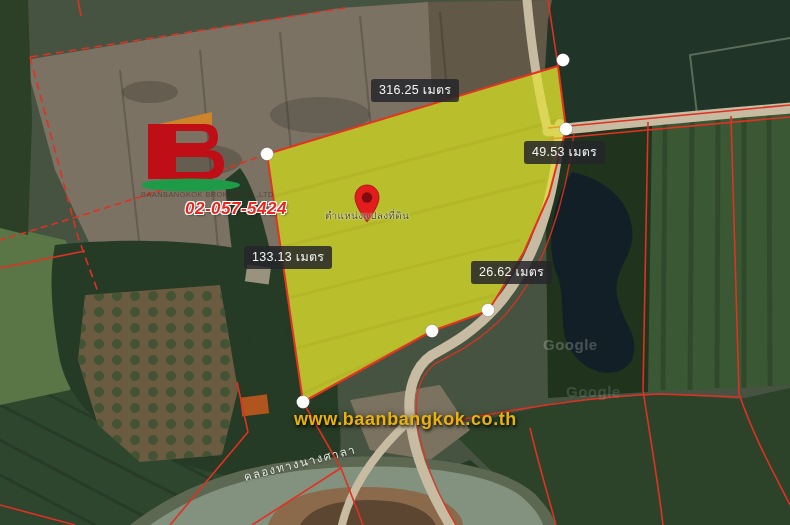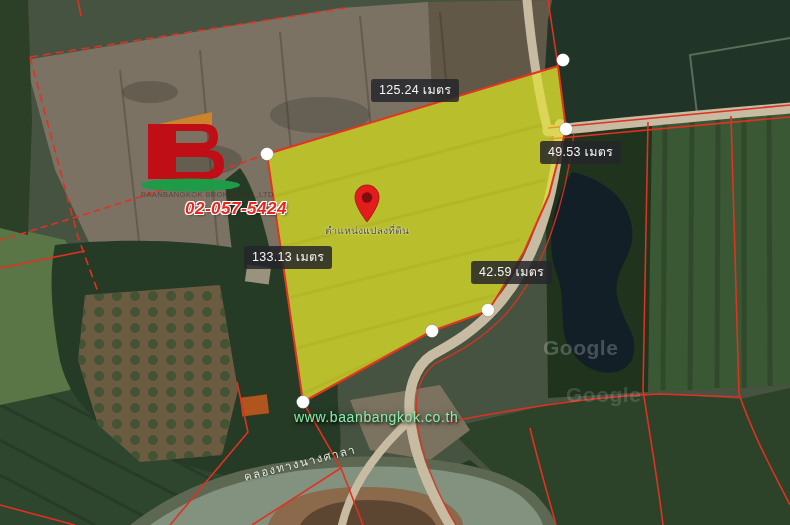--- a/index.html
+++ b/index.html
@@ -7,46 +7,46 @@
     position:relative;width:790px;height:525px;overflow:hidden;
     font-family:"Liberation Sans",sans-serif;background:#465340;
   }
   svg.terrain{position:absolute;left:0;top:0;display:block;}
   .mlabel{
     position:absolute;background:rgba(38,38,42,.85);color:#f4f4f4;
     font-size:12.5px;line-height:1.15;padding:4px 8px 5px;border-radius:3px;
     white-space:nowrap;letter-spacing:.3px;
   }
   .site{
-    position:absolute;left:294px;top:409px;color:#86efac;font-weight:normal;
-    font-size:14px;letter-spacing:.6px;white-space:nowrap;
+    position:absolute;left:294px;top:409px;color:#eab308;font-weight:bold;
+    font-size:18px;letter-spacing:.6px;white-space:nowrap;
     text-shadow:1px 2px 3px rgba(0,0,0,.85), 0 0 6px rgba(0,0,0,.5);
   }
   .phone{
     position:absolute;left:145px;top:199px;color:#e8261e;font-weight:bold;font-style:italic;
     font-size:17px;letter-spacing:.5px;white-space:nowrap;
     text-shadow:-1px -1px 0 #fff,1px -1px 0 #fff,-1px 1px 0 #fff,1px 1px 0 #fff,2px 2px 2px rgba(0,0,0,.35);
     padding-left:40px;
   }
   .company{
     position:absolute;left:141px;top:190px;font-size:7.5px;color:rgba(75,40,35,.6);
     letter-spacing:.4px;white-space:nowrap;
   }
   .pin-caption{
-    position:absolute;left:325px;top:223px;font-size:10px;color:#46432e;
+    position:absolute;left:325px;top:208px;font-size:10px;color:#46432e;
     letter-spacing:.3px;white-space:nowrap;
     text-shadow:0 0 2px rgba(255,255,225,.95),0 0 1px rgba(255,255,225,.95);
   }
   .canal-name{
     position:absolute;left:244px;top:468px;font-size:11.5px;color:rgba(240,244,240,.92);
     transform:rotate(-14deg);transform-origin:left center;letter-spacing:1.5px;
     white-space:nowrap;text-shadow:0 1px 2px rgba(0,0,0,.4);
   }
   .gwm{
-    position:absolute;font-size:21px;font-weight:bold;letter-spacing:.5px;white-space:nowrap;
+    position:absolute;font-size:15px;font-weight:bold;letter-spacing:.5px;white-space:nowrap;
   }
   .gwm.a{left:543px;top:336px;color:rgba(255,255,255,.22);}
   .gwm.b{left:566px;top:383px;color:rgba(255,255,255,.14);}
   .logo-wrap{position:absolute;left:142px;top:102px;width:110px;height:100px;}
   .pin-wrap{position:absolute;left:353px;top:184px;width:28px;height:40px;}
 </style>
 </head>
 <body>
 
 <div class="stage">
@@ -167,23 +167,23 @@
     <g fill="#ffffff" stroke="rgba(0,0,0,.18)" stroke-width="1">
       <circle cx="267" cy="154" r="6.5"></circle>
       <circle cx="563" cy="60" r="6.5"></circle>
       <circle cx="566" cy="129" r="6.5"></circle>
       <circle cx="488" cy="310" r="6.5"></circle>
       <circle cx="432" cy="331" r="6.5"></circle>
       <circle cx="303" cy="402" r="6.5"></circle>
     </g>
   </svg>
 
-  <div class="mlabel" style="left:371px;top:79px">125.24 เมตร</div>
-  <div class="mlabel" style="left:540px;top:141px">49.53 เมตร</div>
-  <div class="mlabel" style="left:471px;top:261px">42.59 เมตร</div>
+  <div class="mlabel" style="left:371px;top:79px">316.25 เมตร</div>
+  <div class="mlabel" style="left:524px;top:141px">49.53 เมตร</div>
+  <div class="mlabel" style="left:471px;top:261px">26.62 เมตร</div>
   <div class="mlabel" style="left:244px;top:246px">133.13 เมตร</div>
 
   <div class="logo-wrap">
     <svg width="110" height="100" viewBox="0 0 110 100">
       <path d="M8,24 L70,10 L70,24 L8,28 Z" fill="#cc8329"></path>
       <rect x="6" y="22" width="18" height="55" fill="#c00e17"></rect>
       <path fill-rule="evenodd" fill="#c00e17" d="M24,22 L62,22 Q76,22 76,35 Q76,48 62,48 L24,48 Z
                M34,29 L59,29 Q67,29 67,35 Q67,41 59,41 L34,41 Z"></path>
       <path fill-rule="evenodd" fill="#c00e17" d="M24,48 L66,48 Q82,48 82,62.5 Q82,77 66,77 L24,77 Z
                M34,55 L62,55 Q72,55 72,62.5 Q72,70 62,70 L34,70 Z"></path>

